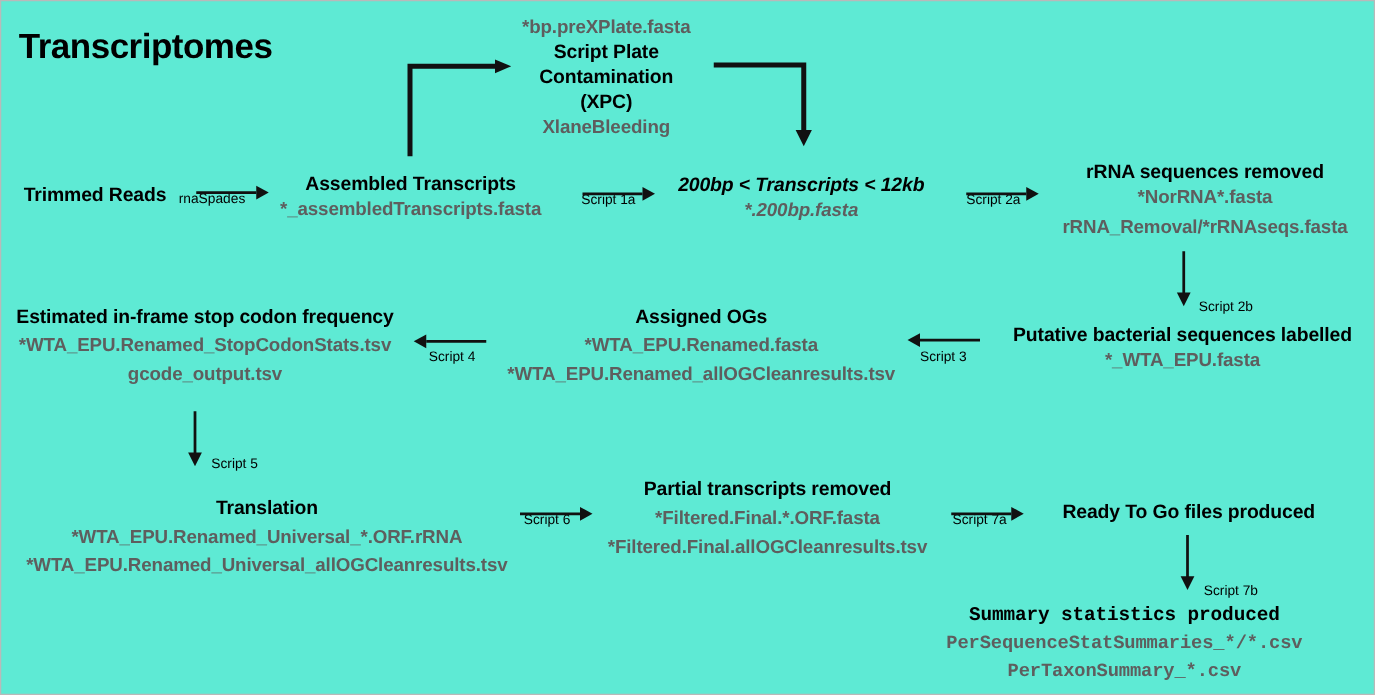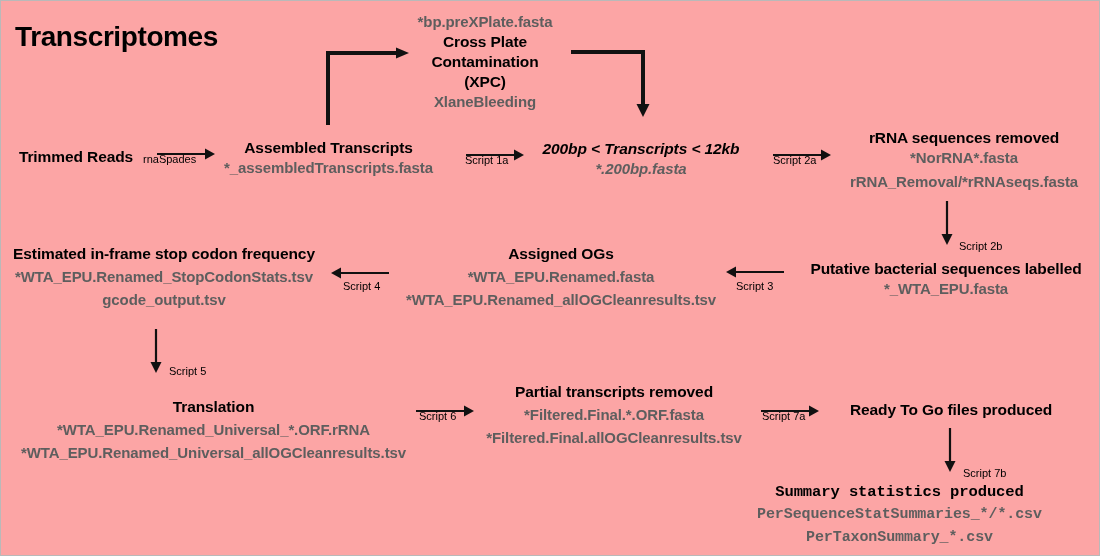--- a/index.html
+++ b/index.html
@@ -5,21 +5,21 @@
 <style>
   html, body {
     margin: 0;
     padding: 0;
     background: #ffffff;
   }
   #canvas {
     position: relative;
     width: 1100px;
     height: 556px;
-    background: #fca5a5;
+    background: #5eead4;
     border: 1px solid #b9b9b9;
     box-sizing: border-box;
     font-family: "Liberation Sans", sans-serif;
     overflow: hidden;
   }
   .node {
     position: absolute;
     text-align: center;
     line-height: 1.30;
     white-space: nowrap;
@@ -106,21 +106,21 @@
   </div>
 
   <div class="node" style="left:833px; top:127px; width:260px;">
     <span class="ttl">rRNA sequences removed</span>
     <span class="file">*NorRNA*.fasta</span>
     <span class="file" style="margin-top:4px;">rRNA_Removal/*rRNAseqs.fasta</span>
   </div>
 
   <div class="node" style="left:384px; top:11px; width:200px;">
     <span class="file pre-file">*bp.preXPlate.fasta</span>
-    <span class="ttl">Cross Plate</span>
+    <span class="ttl">Script Plate</span>
     <span class="ttl">Contamination</span>
     <span class="ttl">(XPC)</span>
     <span class="file">XlaneBleeding</span>
   </div>
 
   <div class="arrow" style="left:322px; top:46px;">
     <svg width="86" height="78" viewBox="0 0 86 78">
       <polyline points="5,78 5,6 74,6" fill="none" stroke="#111111" stroke-width="4"></polyline>
       <polygon points="73,0.5 86,6 73,11.5" fill="#111111"></polygon>
     </svg>

